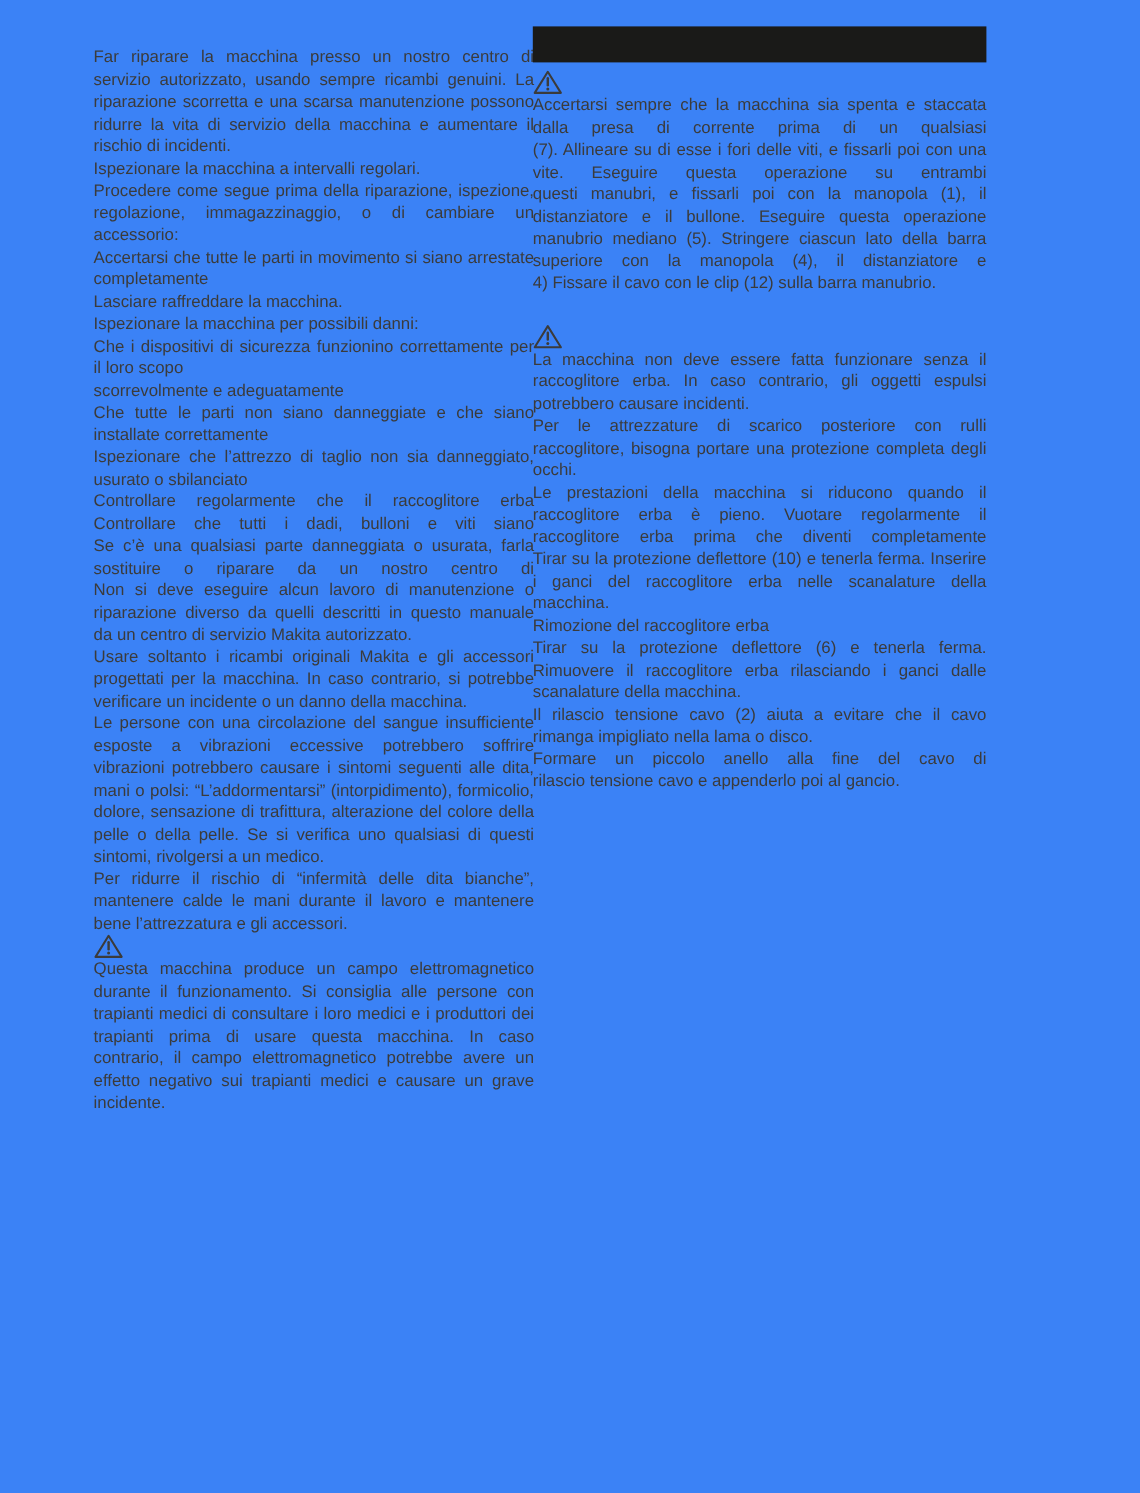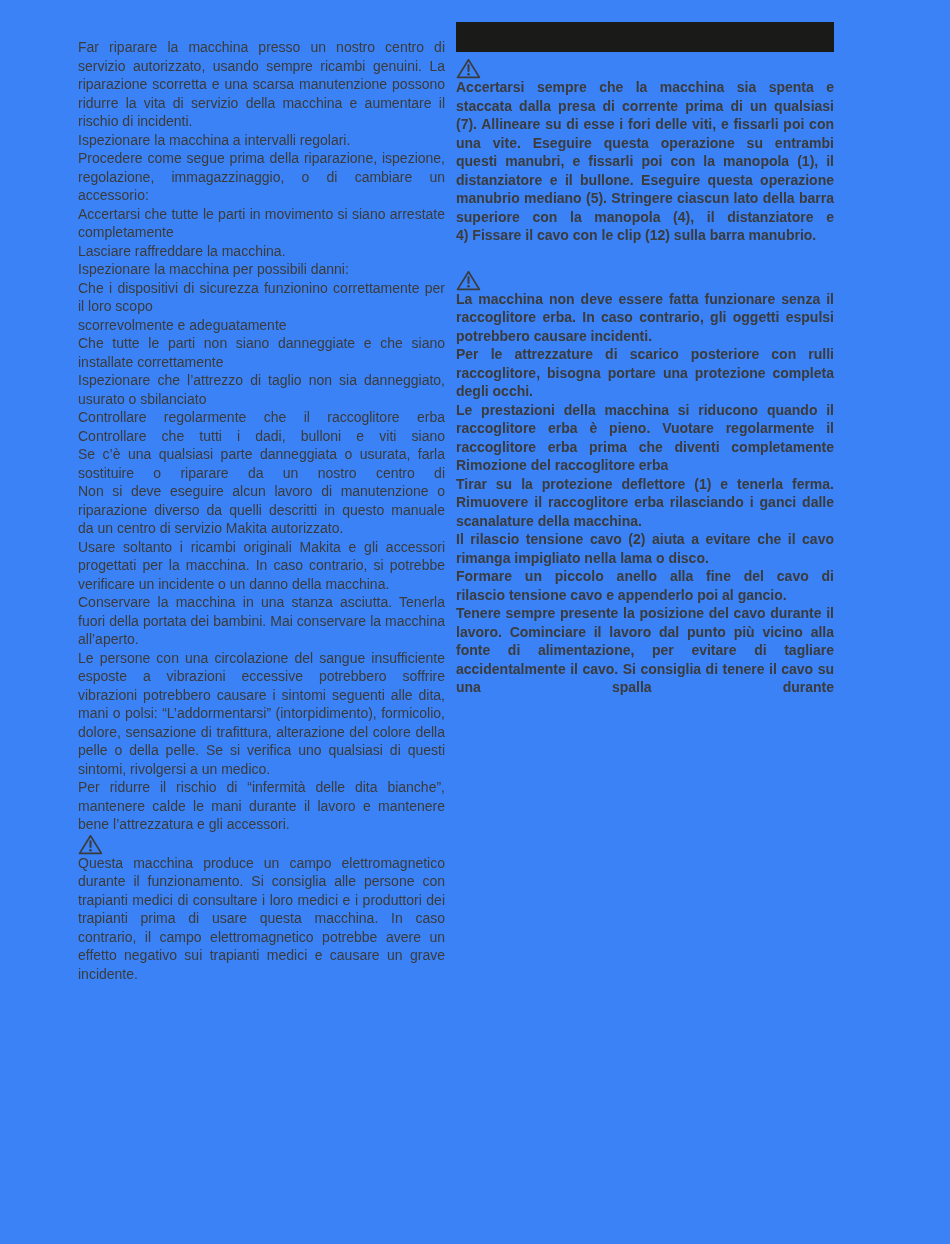--- a/index.html
+++ b/index.html
@@ -2,21 +2,21 @@
 <html><head>
 <meta charset="utf-8">
 <style>
   html,body{margin:0;padding:0;background:#ffffff;}
   .page{
     position:relative;width:950px;height:1244px;background:#3b82f6;overflow:hidden;
     font-family:"Liberation Sans","DejaVu Sans",sans-serif;
   }
   .col{position:absolute;}
   #left-col{left:78px;top:38px;width:367px;}
-  #right-col{left:456px;top:22px;width:378px;font-weight:bold;}
+  #right-col{left:444px;top:22px;width:378px;}
   p.p{
     margin:0;font-size:14px;line-height:18.5px;color:#3b3b3b;
     text-align:justify;hyphens:none;overflow-wrap:normal;
   }
   .jl{text-align-last:justify;}
   .ind{margin-left:44px;}
   .rind{margin-left:13px;}
   .hdr-bar{height:30px;width:378px;background:#1a1a18;}
   .wicon{display:block;height:20px;line-height:0;}
   .wicon svg{display:block;}.mt6{margin-top:6px;}.mt7{margin-top:7px;}.mt9{margin-top:9px;}
@@ -39,21 +39,20 @@
     <p class="p ind">Che i dispositivi di sicurezza funzionino correttamente per il loro scopo</p>
     <p class="p ind mt18">scorrevolmente e adeguatamente</p>
     <p class="p ind">Che tutte le parti non siano danneggiate e che siano installate correttamente</p>
     <p class="p ind">Ispezionare che l’attrezzo di taglio non sia danneggiato, usurato o sbilanciato</p>
     <p class="p ind jl">Controllare regolarmente che il raccoglitore erba</p>
     <p class="p ind jl mt17">Controllare che tutti i dadi, bulloni e viti siano</p>
     <p class="p ind jl mt18">Se c’è una qualsiasi parte danneggiata o usurata, farla sostituire o riparare da un nostro centro di</p>
     <p class="p jl mt11">Non si deve eseguire alcun lavoro di manutenzione o riparazione diverso da quelli descritti in questo manuale</p>
     <p class="p mt18">da un centro di servizio Makita autorizzato.</p>
     <p class="p">Usare soltanto i ricambi originali Makita e gli accessori progettati per la macchina. In caso contrario, si potrebbe verificare un incidente o un danno della macchina.</p>
-    <p class="p">Conservare la macchina in una stanza asciutta. Tenerla fuori della portata dei bambini. Mai conservare la macchina all’aperto.</p>
     <p class="p jl mt18">Le persone con una circolazione del sangue insufficiente esposte a vibrazioni eccessive potrebbero soffrire</p>
     <p class="p mt16">vibrazioni potrebbero causare i sintomi seguenti alle dita, mani o polsi: “L’addormentarsi” (intorpidimento), formicolio, dolore, sensazione di trafittura, alterazione del colore della pelle o della pelle. Se si verifica uno qualsiasi di questi sintomi, rivolgersi a un medico.</p>
     <p class="p">Per ridurre il rischio di “infermità delle dita bianche”, mantenere calde le mani durante il lavoro e mantenere bene l’attrezzatura e gli accessori.</p>
     <span class="wicon">
       <svg width="25" height="21" viewBox="0 0 25 21">
         <path d="M12.5 1.8 L23.4 19.4 H1.6 Z" fill="none" stroke="#3b3b3b" stroke-width="1.7" stroke-linejoin="round"></path>
         <path d="M12.5 7.2 L12.5 13" fill="none" stroke="#3b3b3b" stroke-width="2" stroke-linecap="round"></path>
         <circle cx="12.5" cy="16.2" r="1.25" fill="#3b3b3b"></circle>
       </svg>
     </span>
@@ -78,21 +77,21 @@
       <svg width="25" height="21" viewBox="0 0 25 21">
         <path d="M12.5 1.8 L23.4 19.4 H1.6 Z" fill="none" stroke="#3b3b3b" stroke-width="1.7" stroke-linejoin="round"></path>
         <path d="M12.5 7.2 L12.5 13" fill="none" stroke="#3b3b3b" stroke-width="2" stroke-linecap="round"></path>
         <circle cx="12.5" cy="16.2" r="1.25" fill="#3b3b3b"></circle>
       </svg>
     </span>
     <p class="p rind mt6">La macchina non deve essere fatta funzionare senza il raccoglitore erba. In caso contrario, gli oggetti espulsi potrebbero causare incidenti.</p>
     <p class="p rind jl">Per le attrezzature di scarico posteriore con rulli</p>
     <p class="p rind mt19">raccoglitore, bisogna portare una protezione completa degli occhi.</p>
     <p class="p rind jl mt18">Le prestazioni della macchina si riducono quando il raccoglitore erba è pieno. Vuotare regolarmente il raccoglitore erba prima che diventi completamente</p>
+    <p class="p">Tirar su la protezione deflettore (10) e tenerla ferma. Inserire i ganci del raccoglitore erba nelle scanalature della macchina.</p>
     <p class="p mt12">Rimozione del raccoglitore erba</p>
-    <p class="p">Tirar su la protezione deflettore (1) e tenerla ferma. Rimuovere il raccoglitore erba rilasciando i ganci dalle scanalature della macchina.</p>
+    <p class="p">Tirar su la protezione deflettore (6) e tenerla ferma. Rimuovere il raccoglitore erba rilasciando i ganci dalle scanalature della macchina.</p>
     <p class="p mt29">Il rilascio tensione cavo (2) aiuta a evitare che il cavo rimanga impigliato nella lama o disco.</p>
     <p class="p jl">Formare un piccolo anello alla fine del cavo di</p>
     <p class="p mt16">rilascio tensione cavo e appenderlo poi al gancio.</p>
-    <p class="p jl mt6">Tenere sempre presente la posizione del cavo durante il lavoro. Cominciare il lavoro dal punto più vicino alla fonte di alimentazione, per evitare di tagliare accidentalmente il cavo. Si consiglia di tenere il cavo su una spalla durante</p>
   </div>
 
 </div>
 
 </body></html>

